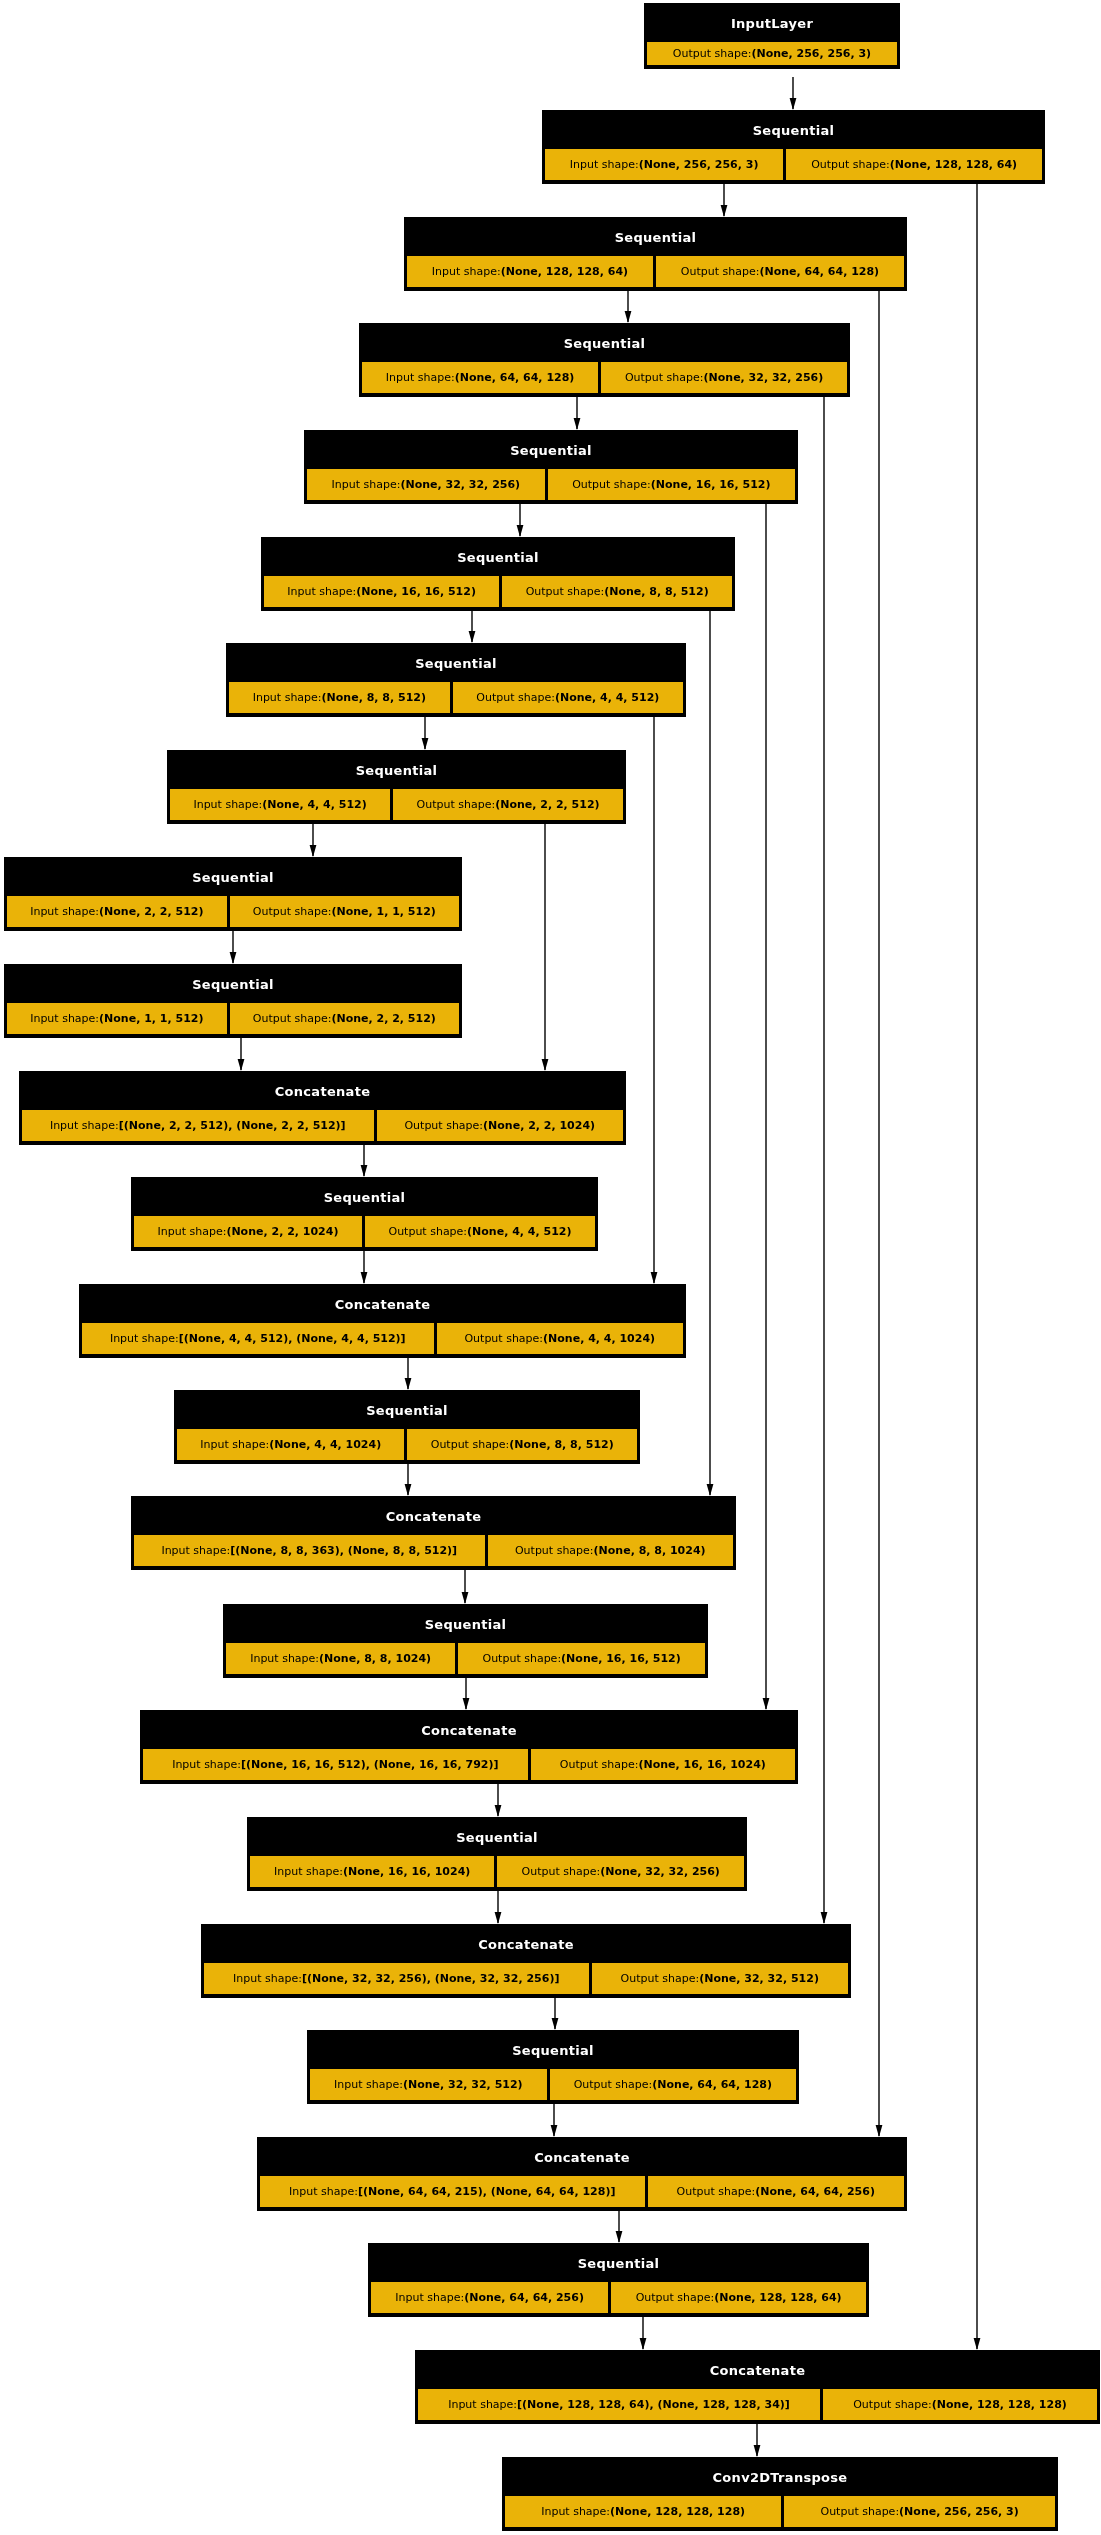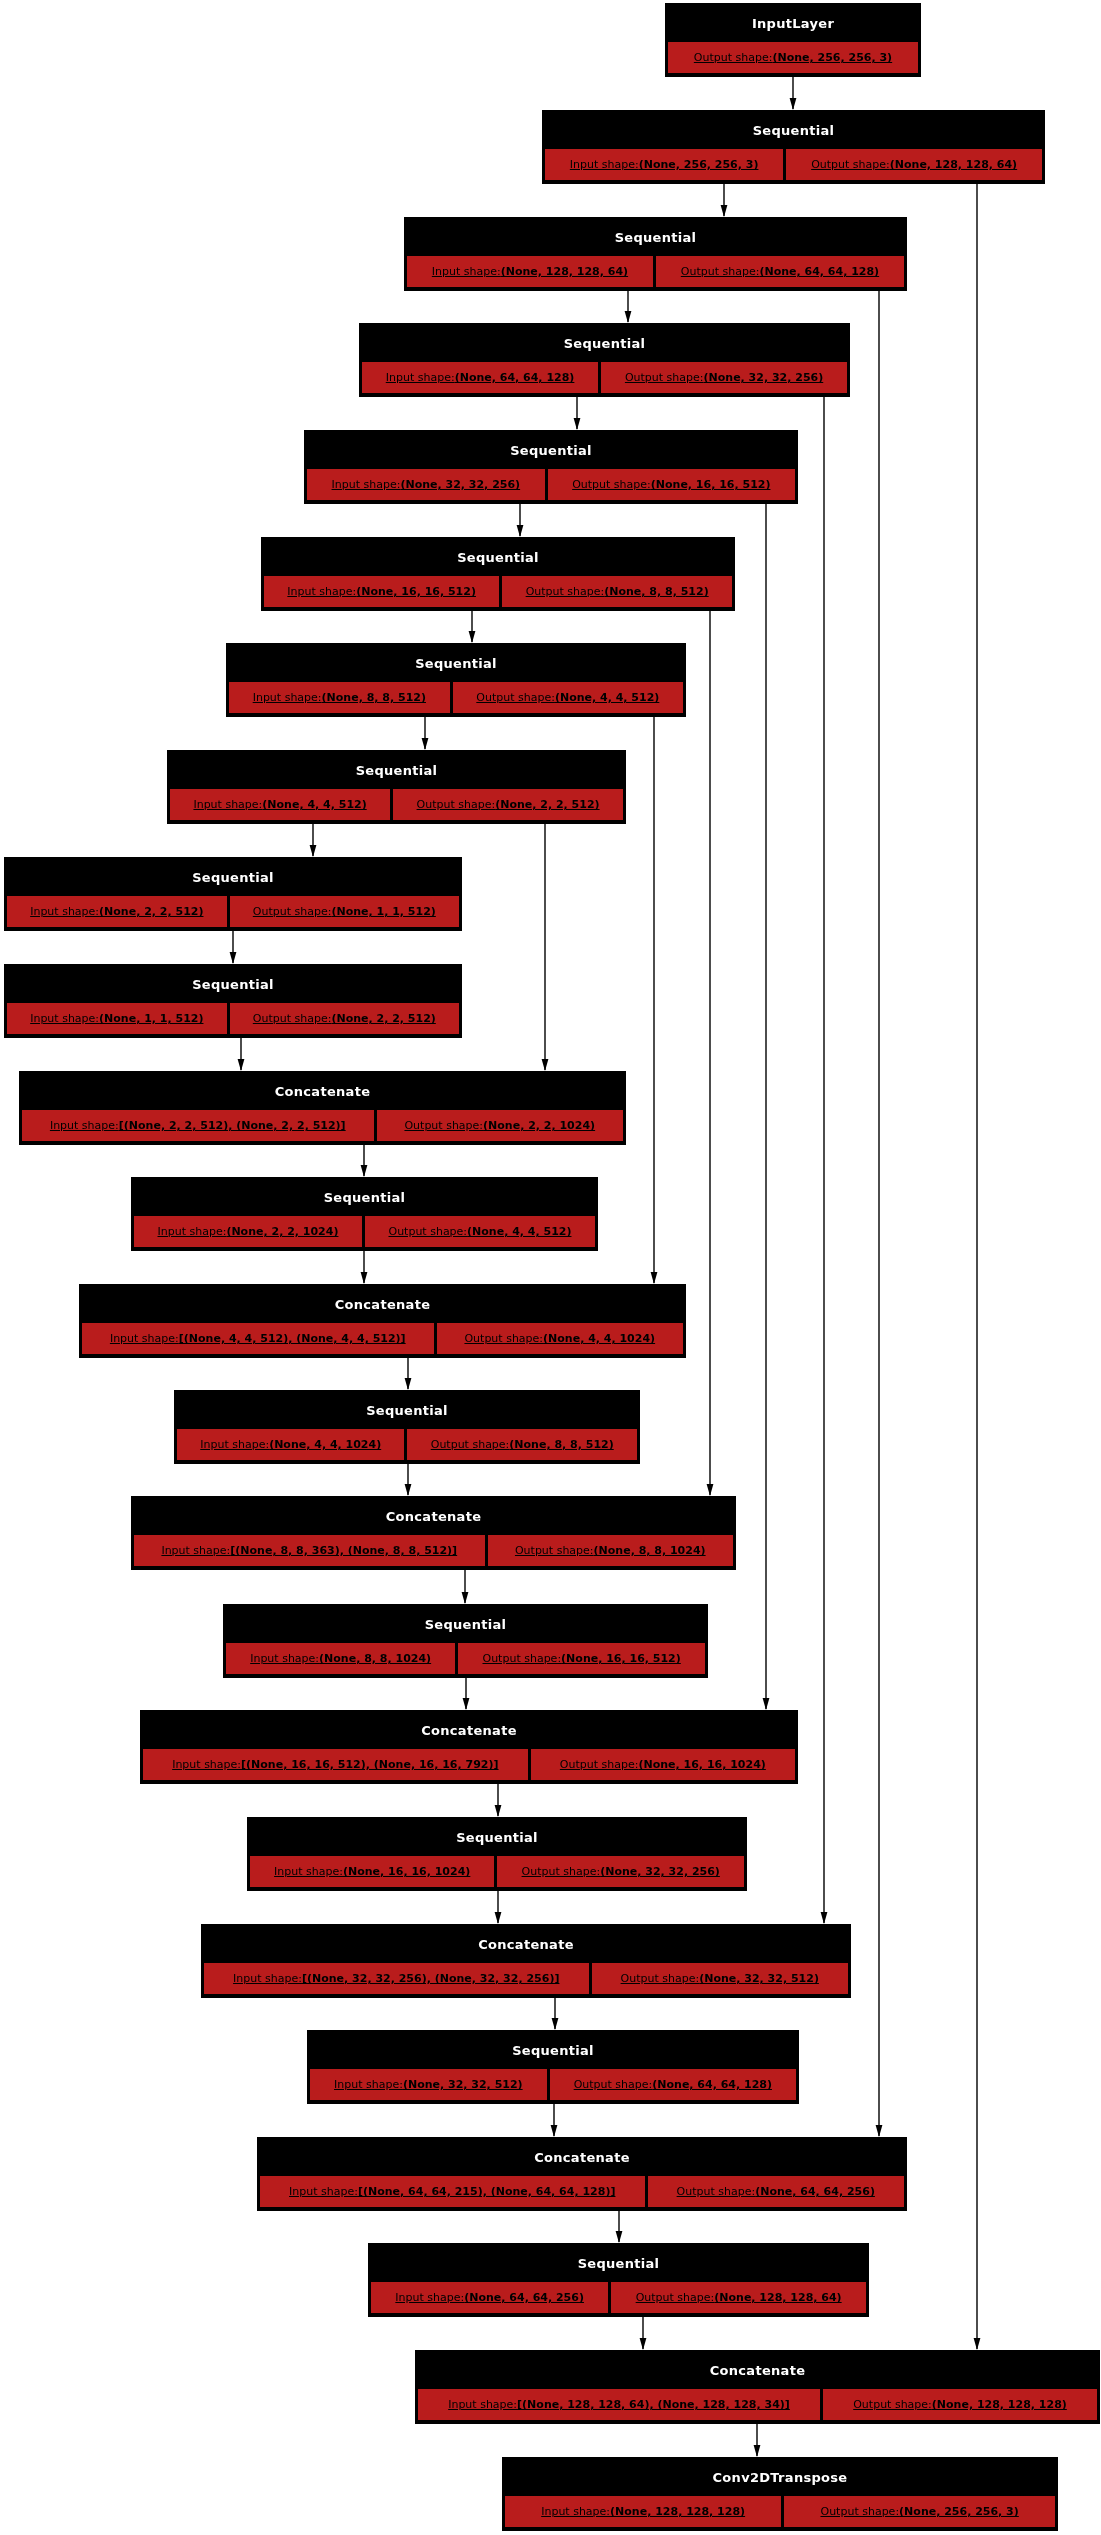--- a/index.html
+++ b/index.html
@@ -35,30 +35,29 @@
   }
   .node-body {
     flex: 1 1 auto;
     display: flex;
     gap: 3px;
     padding: 0 1px 2px 1px;
     background: #000000;
   }
   .cell {
     flex: 1 1 auto;
-    background: #b91c1c;
+    background: #eab308;
     color: #000000;
     display: flex;
     align-items: center;
     justify-content: center;
     white-space: nowrap;
     font-size: 11px;
     padding: 0 0;
     overflow: hidden;
-    text-decoration: underline;
   }
   .cell .shape-value { font-weight: bold; }
   .edge { stroke: #000000; stroke-width: 1.4; }
   #arrowhead path { fill: #000000; }
 </style>
 </head>
 <body>
 
 <div id="canvas">
   <svg id="edge-layer" viewBox="0 0 1101 2535" xmlns="http://www.w3.org/2000/svg">
@@ -94,21 +93,21 @@
         <line x1="555" y1="1998" x2="555" y2="2029" class="edge" marker-end="url(#arrowhead)"></line>
         <line x1="554" y1="2104" x2="554" y2="2136" class="edge" marker-end="url(#arrowhead)"></line>
         <line x1="879" y1="291" x2="879" y2="2136" class="edge" marker-end="url(#arrowhead)"></line>
         <line x1="619" y1="2211" x2="619" y2="2242" class="edge" marker-end="url(#arrowhead)"></line>
         <line x1="643" y1="2317" x2="643" y2="2349" class="edge" marker-end="url(#arrowhead)"></line>
         <line x1="977" y1="184" x2="977" y2="2349" class="edge" marker-end="url(#arrowhead)"></line>
         <line x1="757" y1="2424" x2="757" y2="2456" class="edge" marker-end="url(#arrowhead)"></line>
       </g>
   </svg>
   <div id="nodes-layer">
-      <div class="node" style="left: 665px; top: 3px; width: 256px; height: 74px;">
+      <div class="node" style="left: 644px; top: 3px; width: 256px; height: 66px;">
       <div class="node-title">InputLayer</div>
       <div class="node-body">
 
         <div class="cell cell-output">
             <span class="shape-prefix">Output shape: </span>
             <span class="shape-value">(None, 256, 256, 3)</span>
           </div>
       </div>
     </div>
       <div class="node" style="left: 542px; top: 110px; width: 503px; height: 74px;">

